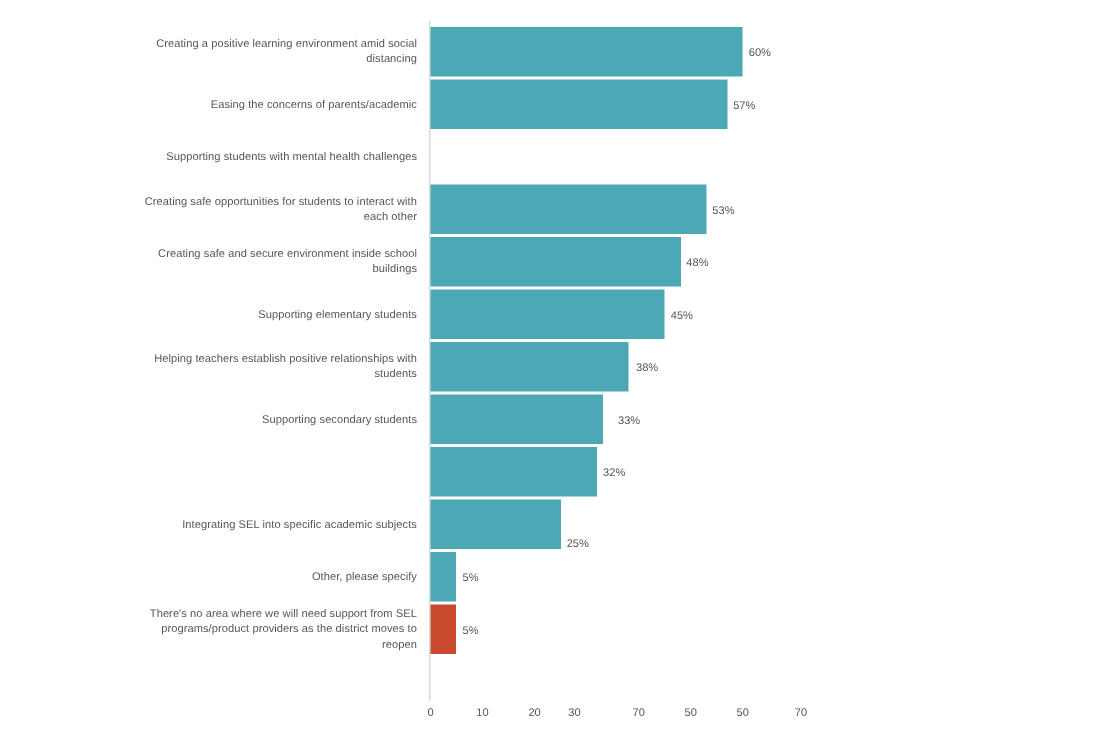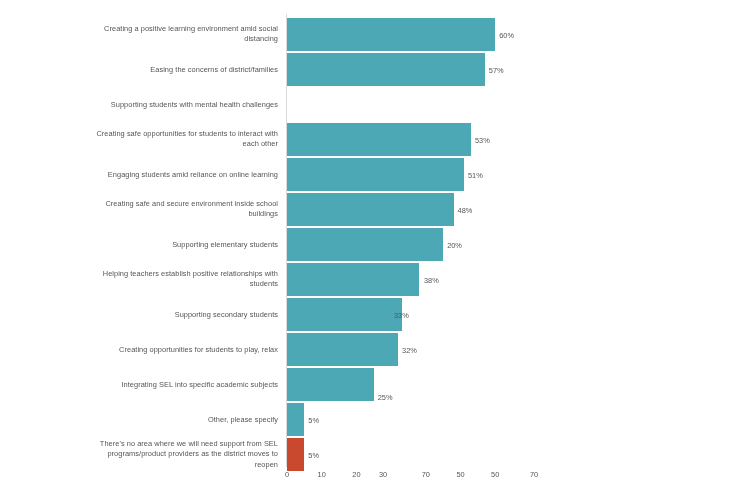--- a/index.html
+++ b/index.html
@@ -118,73 +118,65 @@
 
     <div class="rows" id="bar-rows">
         <div class="bar-row">
           <div class="cat-label">Creating a positive learning environment amid social distancing</div>
           <div class="bar-track">
             <div class="bar" style="width: 208.2px; background: rgb(75, 168, 180);"></div>
             <div class="bar-value" style="left: 208.2px;">60%</div>
           </div>
         </div>
         <div class="bar-row">
-          <div class="cat-label">Easing the concerns of district/families</div>
+          <div class="cat-label">Easing the concerns of parents/academic</div>
           <div class="bar-track">
             <div class="bar" style="width: 197.79px; background: rgb(75, 168, 180);"></div>
             <div class="bar-value" style="left: 197.79px;">57%</div>
           </div>
         </div>
         <div class="bar-row">
           <div class="cat-label">Supporting students with mental health challenges</div>
         </div>
         <div class="bar-row">
           <div class="cat-label">Creating safe opportunities for students to interact with each other</div>
           <div class="bar-track">
             <div class="bar" style="width: 183.91px; background: rgb(75, 168, 180);"></div>
             <div class="bar-value" style="left: 183.91px;">53%</div>
           </div>
         </div>
         <div class="bar-row">
-          <div class="cat-label">Engaging students amid reliance on online learning</div>
-          <div class="bar-track">
-            <div class="bar" style="width: 176.97px; background: rgb(75, 168, 180);"></div>
-            <div class="bar-value" style="left: 176.97px;">51%</div>
-          </div>
-        </div>
-        <div class="bar-row">
           <div class="cat-label">Creating safe and secure environment inside school buildings</div>
           <div class="bar-track">
             <div class="bar" style="width: 166.56px; background: rgb(75, 168, 180);"></div>
             <div class="bar-value" style="left: 166.56px;">48%</div>
           </div>
         </div>
         <div class="bar-row">
           <div class="cat-label">Supporting elementary students</div>
           <div class="bar-track">
             <div class="bar" style="width: 156.15px; background: rgb(75, 168, 180);"></div>
-            <div class="bar-value" style="left: 156.15px;">20%</div>
+            <div class="bar-value" style="left: 156.15px;">45%</div>
           </div>
         </div>
         <div class="bar-row">
           <div class="cat-label">Helping teachers establish positive relationships with students</div>
           <div class="bar-track">
             <div class="bar" style="width: 131.86px; background: rgb(75, 168, 180);"></div>
             <div class="bar-value" style="left: 133px;">38%</div>
           </div>
         </div>
         <div class="bar-row">
           <div class="cat-label">Supporting secondary students</div>
           <div class="bar-track">
             <div class="bar" style="width: 114.51px; background: rgb(75, 168, 180);"></div>
-            <div class="bar-value" style="left: 103px;">33%</div>
-          </div>
-        </div>
-        <div class="bar-row">
-          <div class="cat-label">Creating opportunities for students to play, relax</div>
+            <div class="bar-value" style="left: 121px;">33%</div>
+          </div>
+        </div>
+        <div class="bar-row">
           <div class="bar-track">
             <div class="bar" style="width: 111.04px; background: rgb(75, 168, 180);"></div>
             <div class="bar-value" style="left: 111.04px;">32%</div>
           </div>
         </div>
         <div class="bar-row">
           <div class="cat-label">Integrating SEL into specific academic subjects</div>
           <div class="bar-track">
             <div class="bar" style="width: 86.75px; background: rgb(75, 168, 180);"></div>
             <div class="bar-value" style="left: 86.75px; margin-top: 12px;">25%</div>

